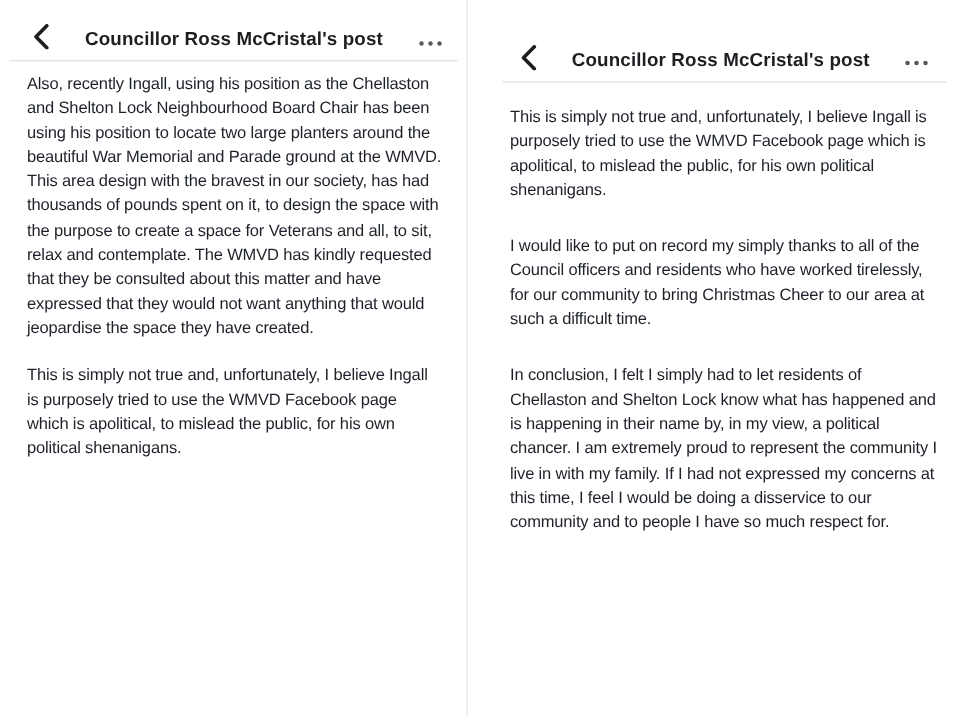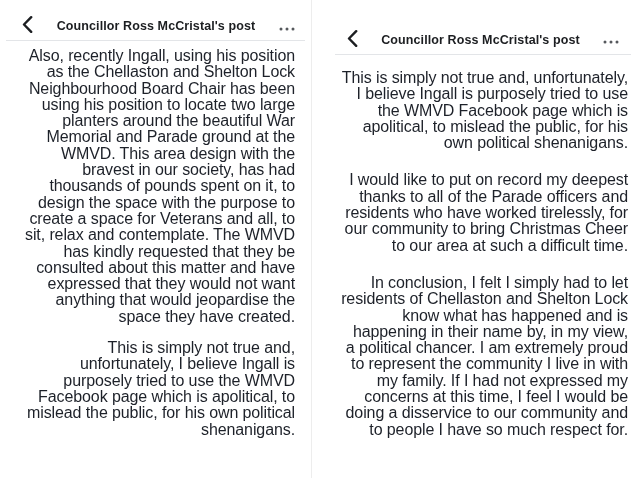--- a/index.html
+++ b/index.html
@@ -56,25 +56,24 @@
     flex: 1 1 auto;
     text-align: center;
     font-size: 12.5px;
     font-weight: bold;
     color: #1c1e21;
     letter-spacing: 0.1px;
     white-space: nowrap;
     overflow: hidden;
   }
   .post-body {
-    font-size: 16px;
+    font-size: 11px;
     line-height: 16.3px;
     letter-spacing: -0.1px;
     color: #1d2129;
-    text-align: right;
   }
   .panel-left .post-body {
     padding: 7px 16px 0 18px;
   }
   .panel-right .post-body {
     padding: 15px 11px 0 28px;
   }
   .post-body p { margin: 0; }
   .panel-left .post-body p { margin-bottom: 15px; }
   .panel-right .post-body p { margin-bottom: 21px; }
@@ -126,18 +125,18 @@
           <svg class="icon-dots" width="16" height="4" viewBox="0 0 16 4">
               <circle cx="2" cy="2" r="1.5"></circle>
               <circle cx="8" cy="2" r="1.5"></circle>
               <circle cx="14" cy="2" r="1.5"></circle>
             </svg>
         </span>
       </button>
     </div>
     <div class="post-body">
       <p>This is simply not true and, unfortunately, I believe Ingall is purposely tried to use the WMVD Facebook page which is apolitical, to mislead the public, for his own political shenanigans.</p>
-      <p>I would like to put on record my deepest thanks to all of the Parade officers and residents who have worked tirelessly, for our community to bring Christmas Cheer to our area at such a difficult time.</p>
+      <p>I would like to put on record my simply thanks to all of the Council officers and residents who have worked tirelessly, for our community to bring Christmas Cheer to our area at such a difficult time.</p>
       <p>In conclusion, I felt I simply had to let residents of Chellaston and Shelton Lock know what has happened and is happening in their name by, in my view, a political chancer. I am extremely proud to represent the community I live in with my family. If I had not expressed my concerns at this time, I feel I would be doing a disservice to our community and to people I have so much respect for.</p>
     </div>
   </div>
 
 </div>
 
 </body></html>

